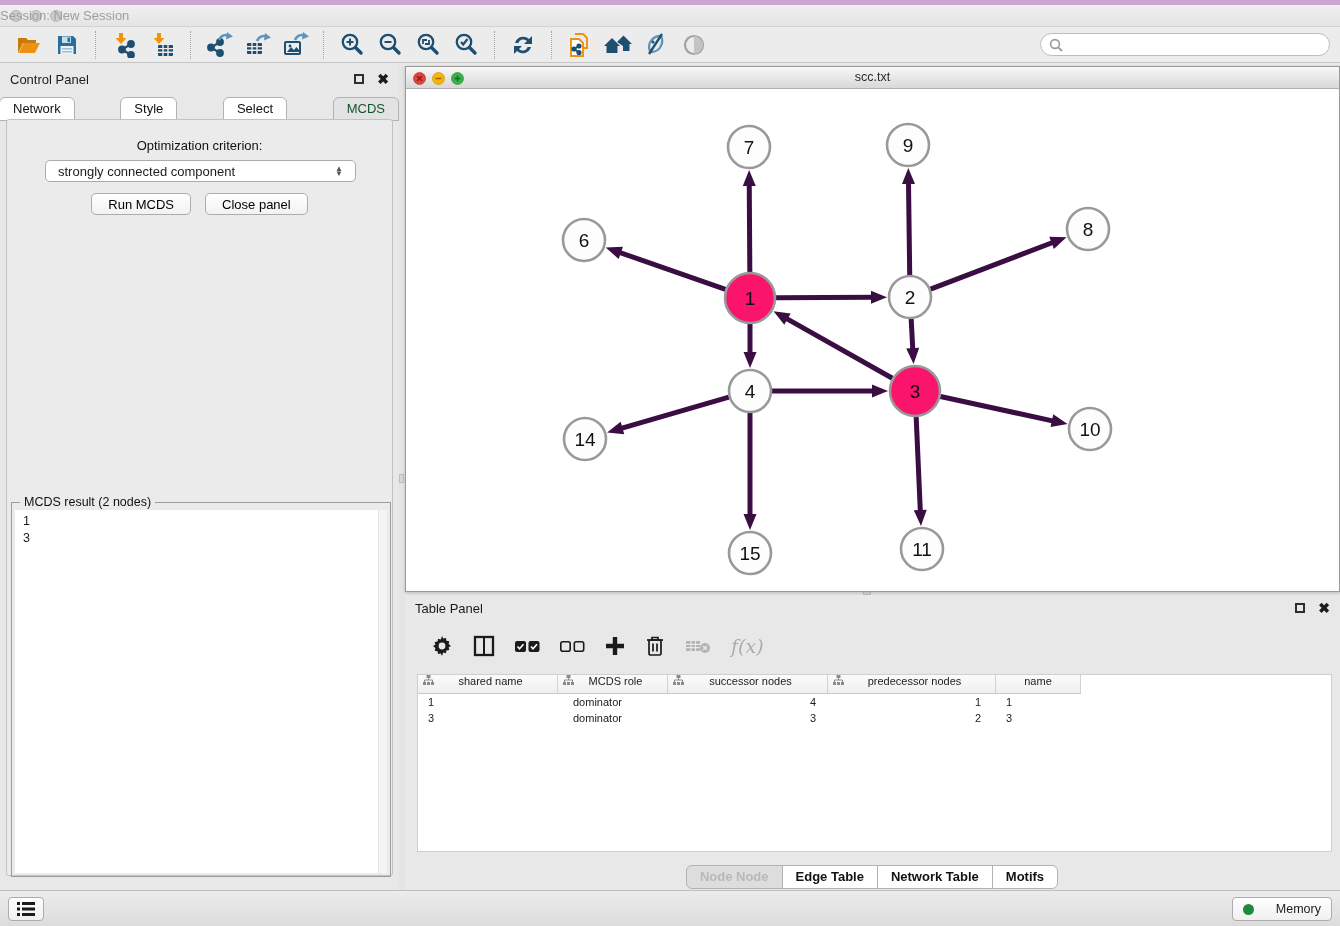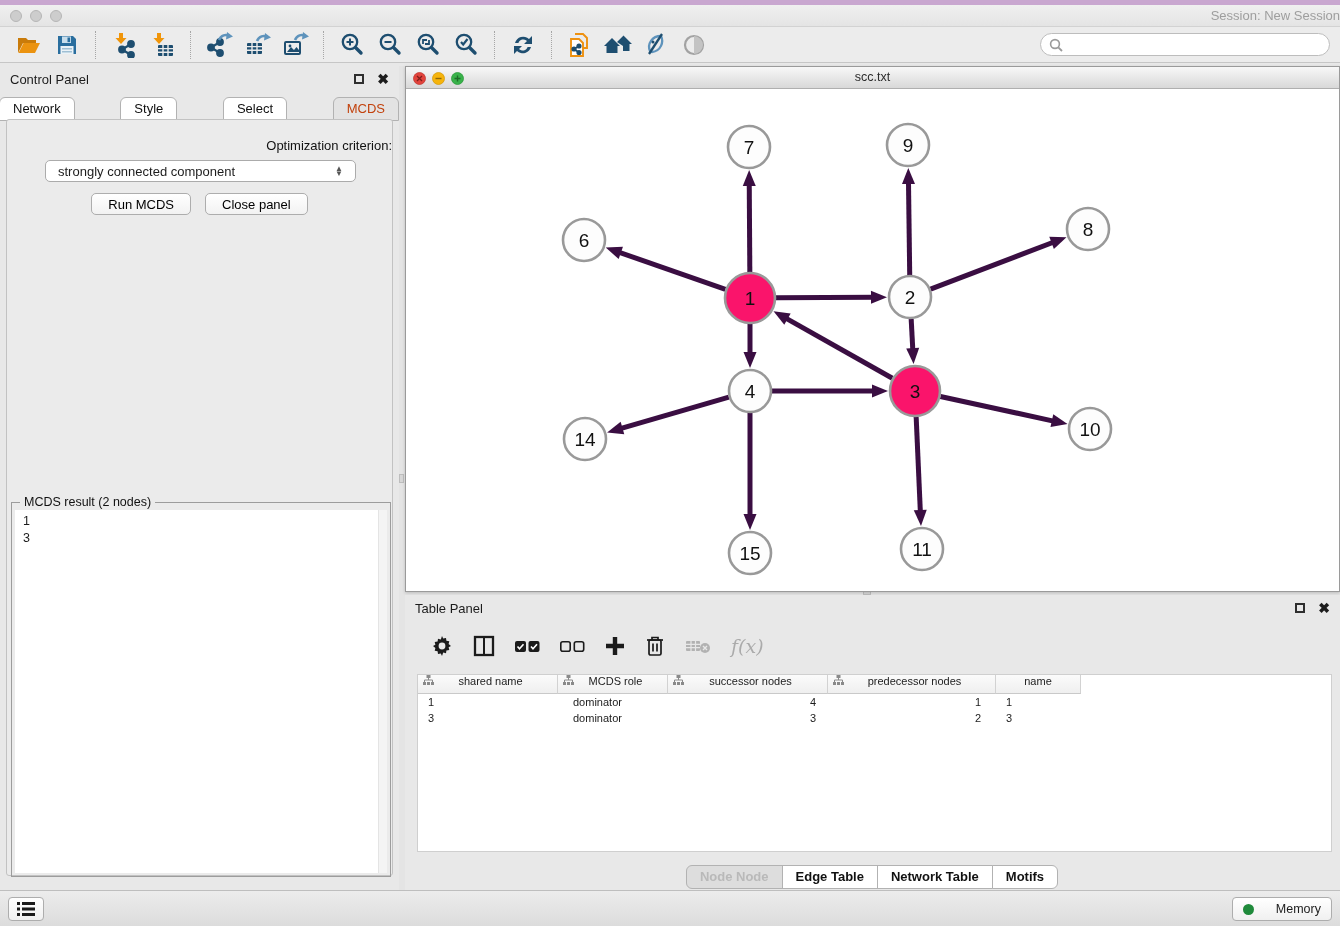--- a/index.html
+++ b/index.html
@@ -1,38 +1,38 @@
 <!DOCTYPE html>
 <html><head>
 <meta charset="utf-8">
 <style>
 *{margin:0;padding:0;box-sizing:border-box}
 html,body{width:1340px;height:926px;overflow:hidden;font-family:"Liberation Sans",sans-serif;background:#E8E8E8;position:relative;color:#1c1c1c}
 
 #titlebar{position:absolute;left:0;top:0;width:1340px;height:27px;background:linear-gradient(#F0F0F0,#E4E4E4);border-top:5px solid #C9A7D0;border-bottom:1px solid #D2D2D2}
 #traffic-main{position:absolute;left:10px;top:5px;display:flex;gap:8px}
 #traffic-main span{width:12px;height:12px;border-radius:50%;background:#CDCDCD;border:1px solid #B6B6B6}
-#win-title{position:absolute;left:0;top:3px;width:100%;text-align:right;font-size:13px;color:#9E9E9E}
+#win-title{position:absolute;left:0;top:3px;width:100%;text-align:left;font-size:13px;color:#9E9E9E}
 
 #toolbar{position:absolute;left:0;top:27px;width:1340px;height:36px;background:#ECECEC;border-bottom:1px solid #C6C6C6;display:flex;align-items:center;padding:0 10px}
 .tbtn{width:38px;height:32px;display:flex;align-items:center;justify-content:center;cursor:default}
 .tsep{width:1px;height:28px;border-left:1px dotted #A6A6A6;margin:0 9px}
 #search-box{margin-left:auto;width:290px;height:23px;background:#fff;border:1px solid #BDBDBD;border-radius:12px;display:flex;align-items:center;padding:0 8px;gap:5px}
 #search-box input{border:none;outline:none;flex:1;font-size:12px;background:transparent;font-family:"Liberation Sans",sans-serif}
 
 .panel-header{height:26px;display:flex;align-items:center;padding:0 10px;font-size:13px}
 .float-icon{width:10px;height:10px;border:2px solid #2e2e2e;margin-left:auto}
 .close-icon{font-size:14px;font-weight:bold;color:#1c1c1c;margin-left:13px;line-height:1}
 
 #control-panel{position:absolute;left:0;top:66px;width:399px;height:824px;background:#E8E8E8}
 #cp-tabs{position:absolute;left:0;top:31px;width:100%;display:flex;justify-content:space-between}
 .cp-tab{padding:3px 13px 4px;font-size:13px;background:#fff;border:1px solid #B2B2B2;margin-left:-1px;border-radius:6px 6px 0 0;color:#111}
-.cp-tab.active{background:#E3E3E3;color:#c2410c}
+.cp-tab.active{background:#E3E3E3;color:#14532d}
 #cp-inner{position:absolute;left:6px;top:53px;width:387px;height:757px;background:#EBEBEB;border:1px solid #C2C2C2;border-radius:3px}
-#opt-label{position:absolute;left:0;top:18px;width:100%;text-align:right;font-size:13px;color:#111}
+#opt-label{position:absolute;left:0;top:18px;width:100%;text-align:center;font-size:13px;color:#111}
 #criterion{position:absolute;left:38px;top:40px;width:311px;height:22px;background:#fff;border:1px solid #ABABAB;border-radius:5px;font-size:13px;display:flex;align-items:center;padding:0 12px}
 #criterion .stepper{margin-left:auto;display:flex;flex-direction:column;line-height:5px;font-size:8px;color:#555}
 #cp-buttons{position:absolute;left:0;top:73px;width:100%;display:flex;justify-content:center;gap:14px}
 .cp-btn{height:22px;background:linear-gradient(#FFF,#F2F2F2);border:1px solid #ADADAD;border-radius:5px;font-size:13px;padding:0 16px;font-family:"Liberation Sans",sans-serif}
 #mcds-group{position:absolute;left:4px;top:382px;width:380px;height:375px;border:1px solid #9C9C9C}
 #mcds-legend{position:absolute;left:8px;top:-8px;background:#EBEBEB;padding:0 4px;font-size:12.5px;color:#111}
 #mcds-result{position:absolute;left:3px;top:7px;right:3px;bottom:3px;background:#fff;font-size:12.5px;padding:3px 8px;line-height:17px}
 #mcds-scroll{position:absolute;right:3px;top:7px;bottom:3px;width:9px;background:#F4F4F4;border-left:1px solid #E4E4E4}
 
 #split-v{position:absolute;left:399px;top:66px;width:6px;height:824px;background:#E4E4E4}

